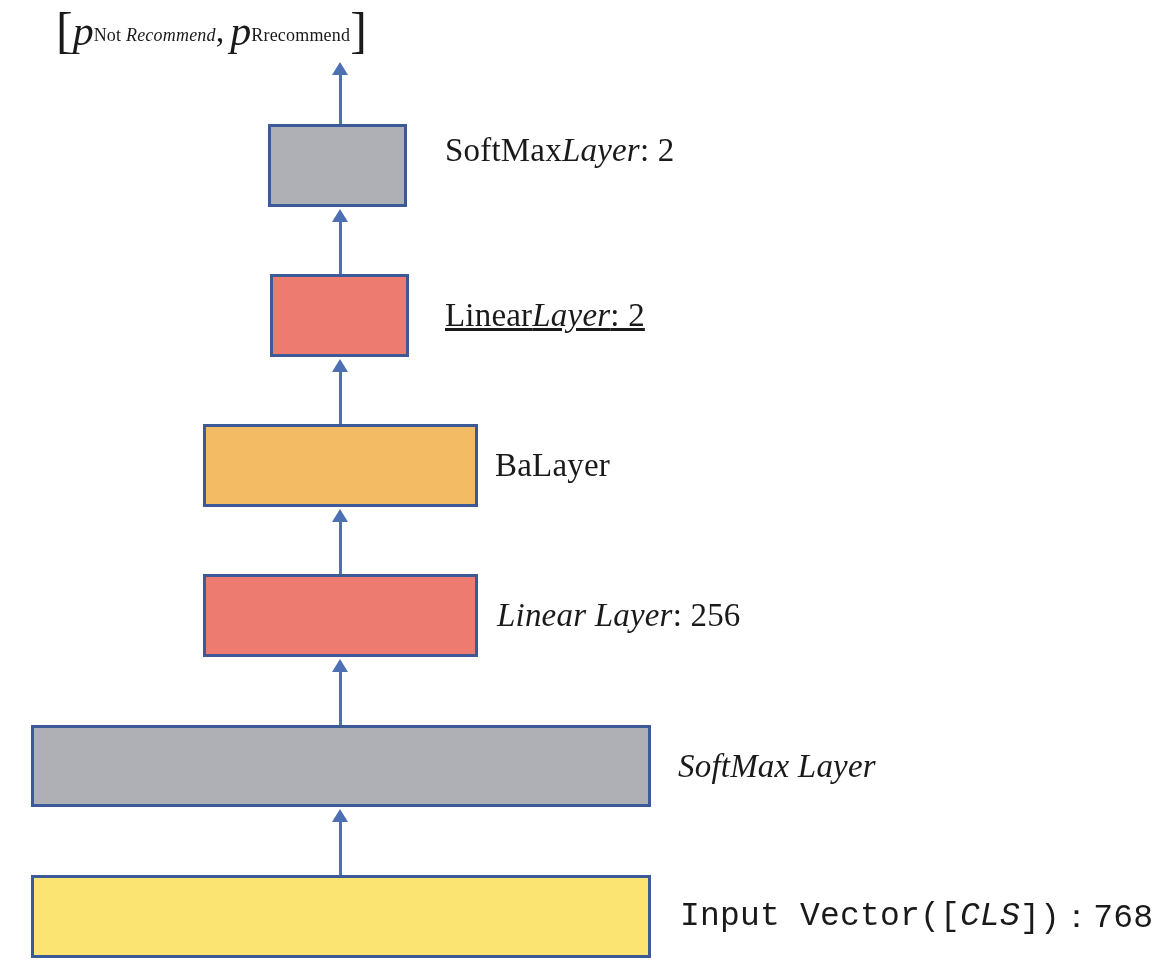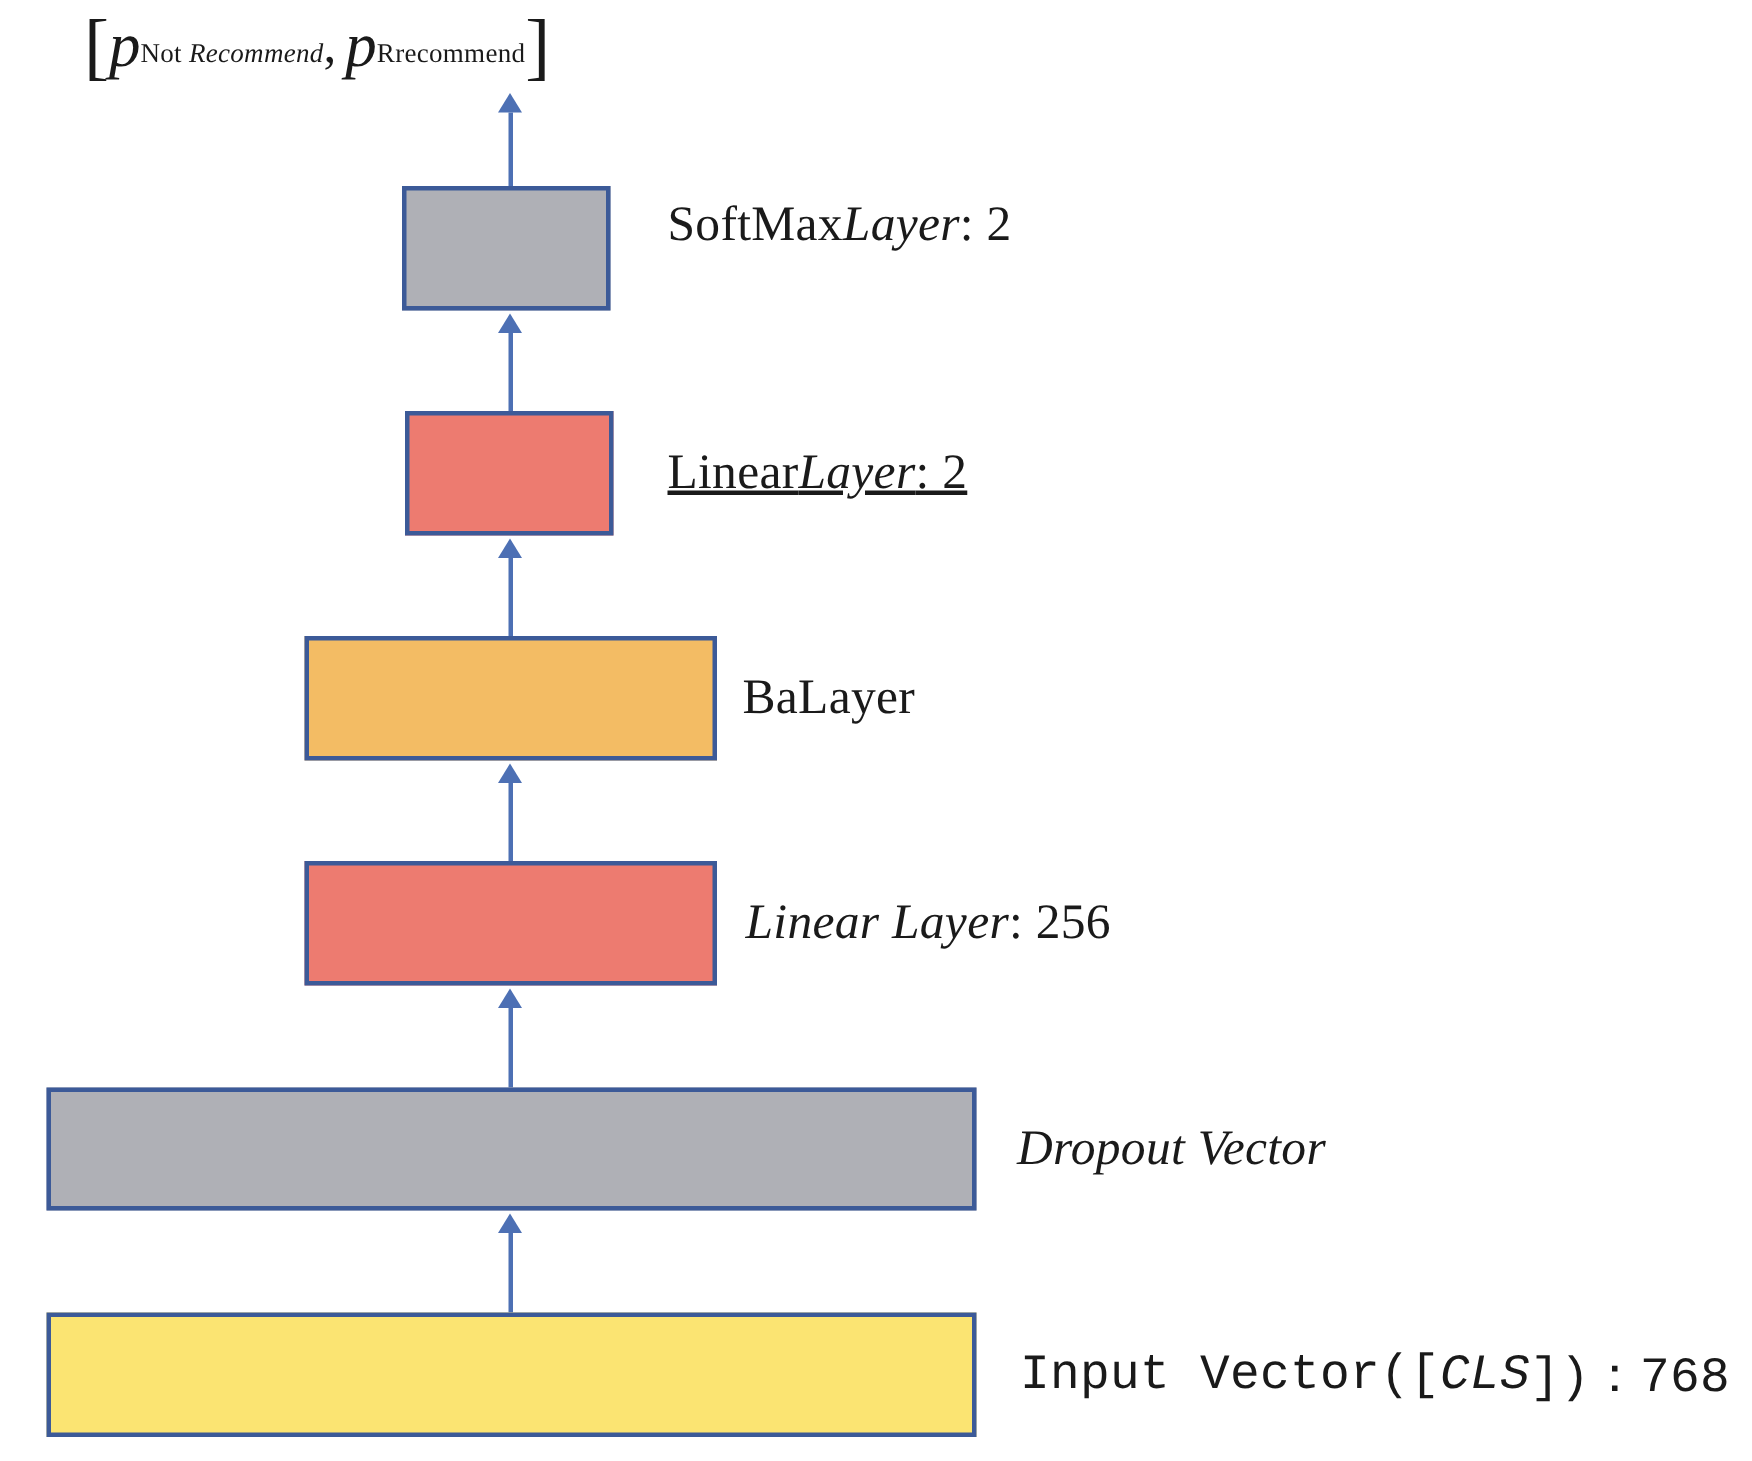--- a/index.html
+++ b/index.html
@@ -136,21 +136,21 @@
     <span>Ba</span>
       <span> Layer</span>
   </div>
   <div class="rowlabel" style="left:497px;top:574px;height:83px;">
     <span></span>
       <span class="it">Linear Layer</span>
       <span>: 256</span>
   </div>
   <div class="rowlabel" style="left:678px;top:725px;height:82px;">
     <span></span>
-      <span class="it">Dropout Vector</span>
+      <span class="it">SoftMax Layer</span>
       <span></span>
   </div>
   <div class="rowlabel" style="left:680px;top:875px;height:83px;font-family:Liberation Mono, monospace;">
     <span>Input Vector([</span>
       <span class="it">CLS</span>
       <span>])：768</span>
   </div>
 
 </div>
 

